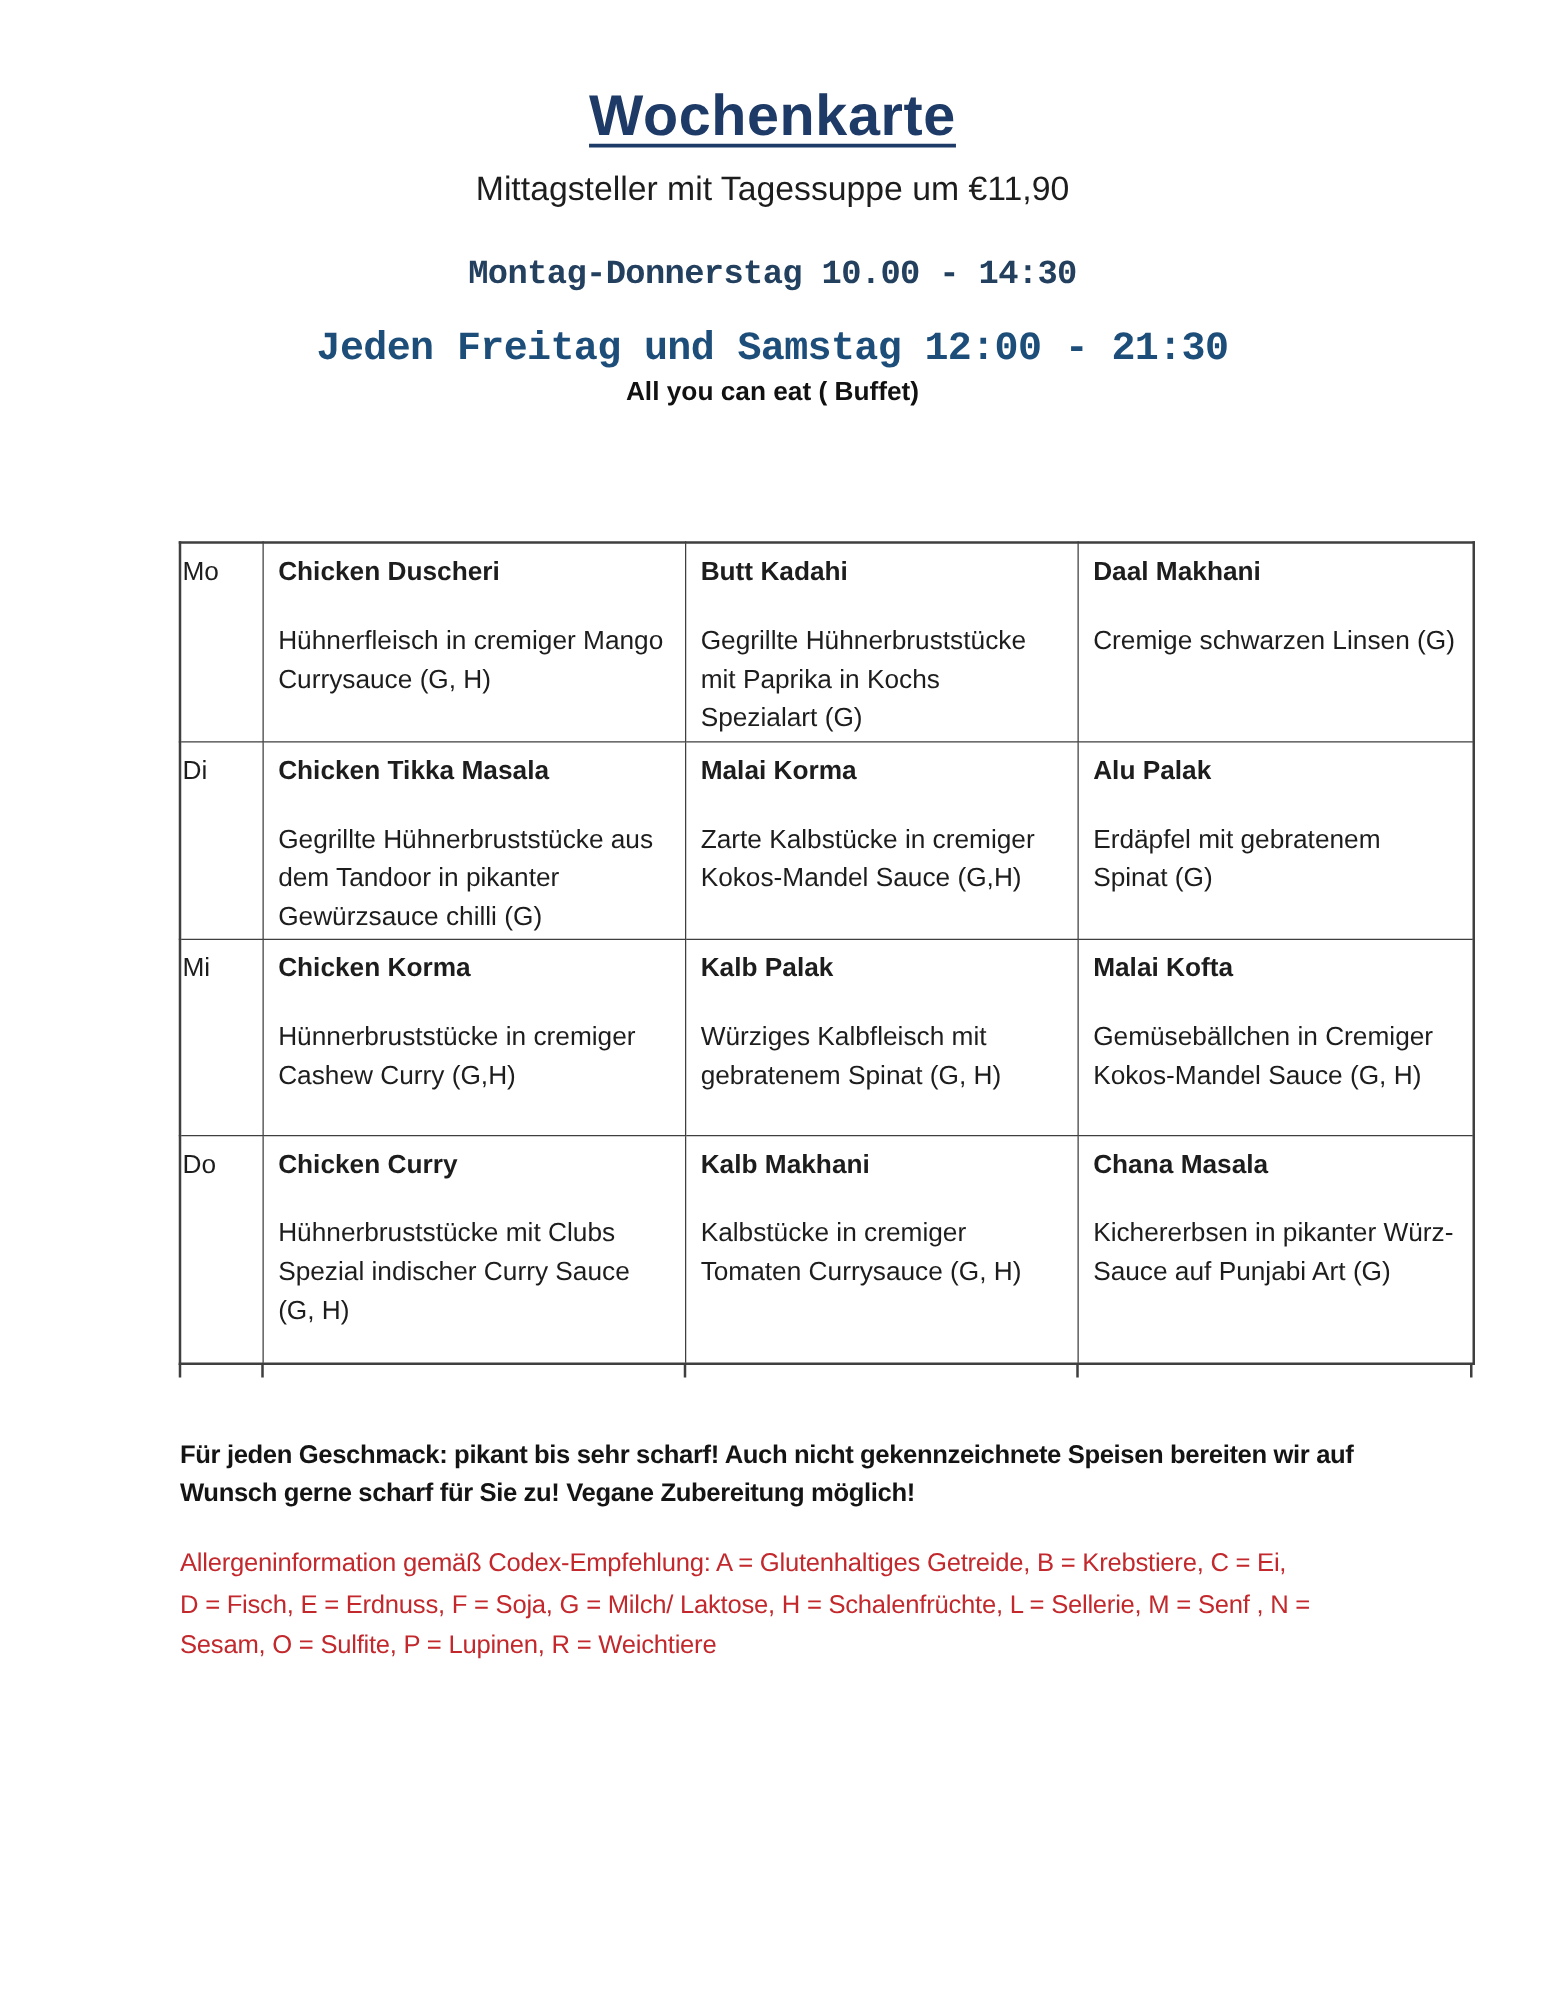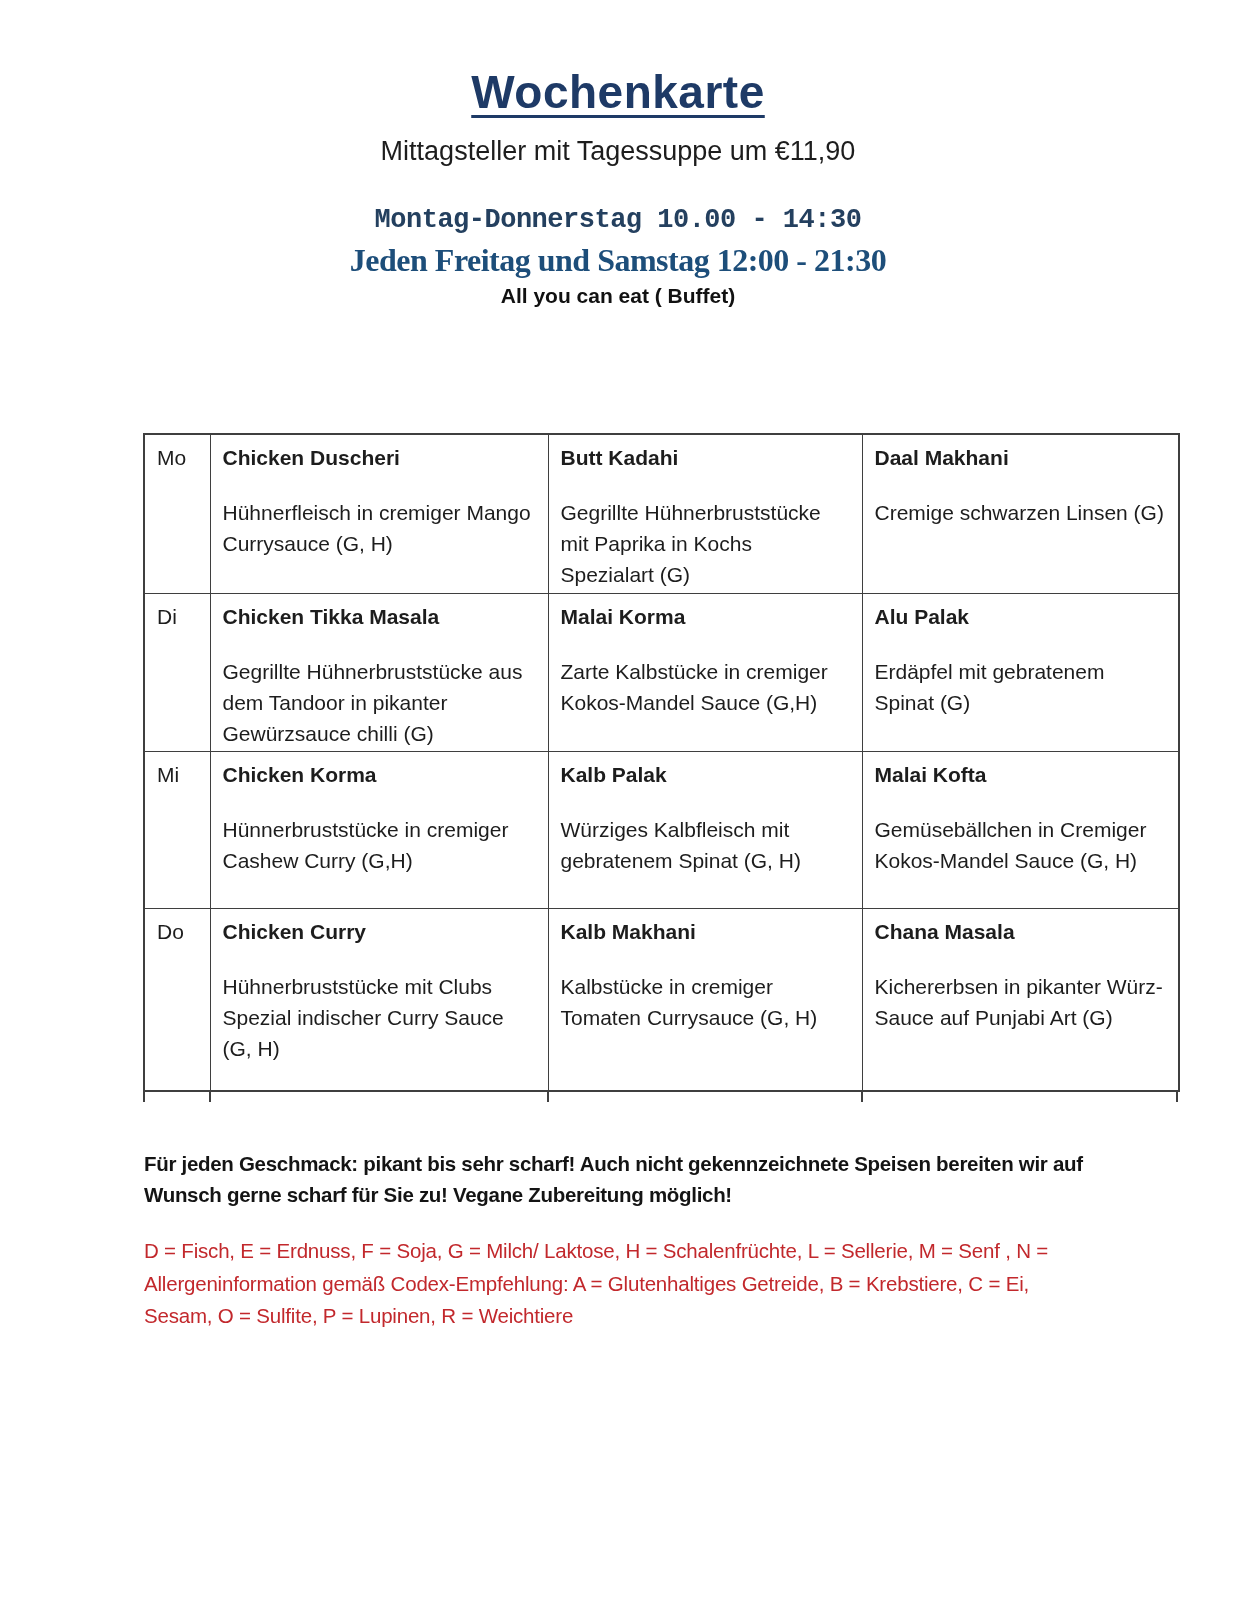--- a/index.html
+++ b/index.html
@@ -26,44 +26,44 @@
   .subtitle { margin-top: 17px; font-size: 27px; color: #1d1d1d; }
   .hours1 {
     margin-top: 38px;
     font-size: 27px; font-weight: bold;
     color: var(--hours1_blue, #24405f);
     font-family: Liberation Mono, monospace;
     letter-spacing: -0.5px;
   }
   .hours1-note { margin-top: 3px; font-size: 22.5px; color: #1d1d1d; }
   .hours2 {
-    margin-top: 7px;
+    margin-top: 25px;
     font-size: 32px; font-weight: bold;
     color: var(--hours2_blue, #1d4e7a);
-    font-family: Liberation Serif, serif;
+    font-family: Liberation Mono, monospace;
     letter-spacing: -0.5px;
   }
   .hours2-note { margin-top: 5px; font-size: 21px; font-weight: bold; color: #111; }
 
   
   .menu-table {
     position: absolute; left: 143px; top: 433px;
     width: 1035px;
     border-collapse: collapse;
     table-layout: fixed;
   }
   .menu-table td {
     border: 1.5px solid var(--border, #3f3f3f);
     vertical-align: top;
     padding: 8px 12px 0 12px;
     font-size: 21px;
     line-height: 29px;
   }
   .menu-table { border: 2px solid var(--border, #3f3f3f); }
-  td.day-cell { padding-left: 12px; }
+  td.day-cell { padding-left: 1px; }
   .dish-name { font-weight: bold; }
   .dish-desc { margin-top: 25px; line-height: 31px; }
   tr.row-mo { height: 159px; }
   tr.row-di { height: 158px; }
   tr.row-mi { height: 157px; }
   tr.row-do { height: 183px; }
 
   
   .stub-row {
     position: absolute; left: 143px; top: 1091px;
@@ -181,18 +181,18 @@
       <span class="stub-3"></span>
       <span class="stub-4"></span>
   </div>
 
   <div class="notice">
     <div>Für jeden Geschmack: pikant bis sehr scharf! Auch nicht gekennzeichnete Speisen bereiten wir auf</div>
     <div>Wunsch gerne scharf für Sie zu! Vegane Zubereitung möglich!</div>
   </div>
 
   <div class="allergens">
+    <div>Allergeninformation gemäß Codex-Empfehlung: A = Glutenhaltiges Getreide, B = Krebstiere, C = Ei,</div>
     <div>D = Fisch, E = Erdnuss, F = Soja, G = Milch/ Laktose, H = Schalenfrüchte, L = Sellerie, M = Senf , N =</div>
-    <div>Allergeninformation gemäß Codex-Empfehlung: A = Glutenhaltiges Getreide, B = Krebstiere, C = Ei,</div>
     <div>Sesam, O = Sulfite, P = Lupinen, R = Weichtiere</div>
   </div>
 
 </div>
 
 </body></html>

